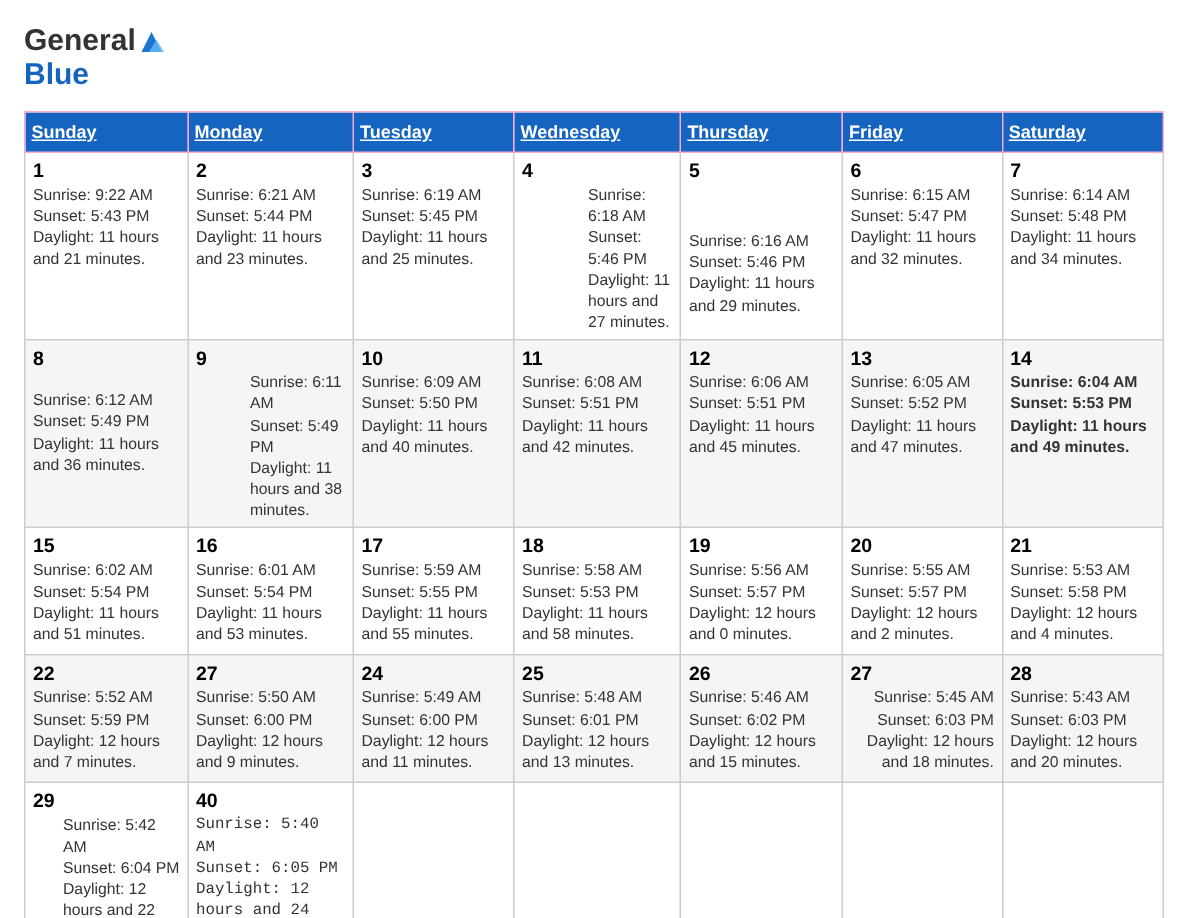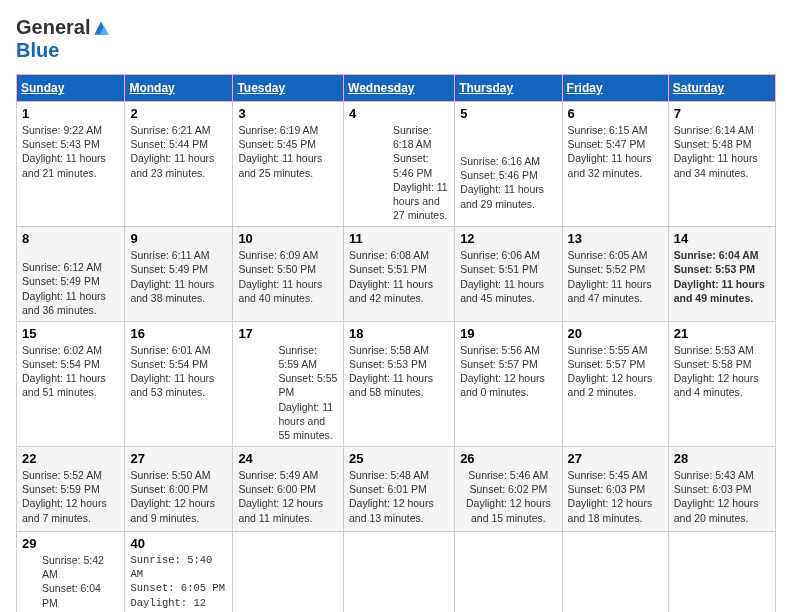--- a/index.html
+++ b/index.html
@@ -160,21 +160,21 @@
       </tr>
       <tr>
         <td>
           <div class="day-number">8</div>
           <div class="day-info" style="white-space: pre-line; margin-top: 14px;">Sunrise: 6:12 AM
 Sunset: 5:49 PM
 Daylight: 11 hours and 36 minutes.</div>
         </td>
         <td>
           <div class="day-number">9</div>
-          <div class="day-info" style="white-space: pre-line;">Sunrise: 6:11 AM
+          <div class="day-info" style="white-space: pre-line; margin-left: 36px;">Sunrise: 6:11 AM
 Sunset: 5:49 PM
 Daylight: 11 hours and 38 minutes.</div>
         </td>
         <td>
           <div class="day-number">10</div>
           <div class="day-info" style="white-space: pre-line;">Sunrise: 6:09 AM
 Sunset: 5:50 PM
 Daylight: 11 hours and 40 minutes.</div>
         </td>
         <td>
@@ -210,21 +210,21 @@
 Daylight: 11 hours and 51 minutes.</div>
         </td>
         <td>
           <div class="day-number">16</div>
           <div class="day-info" style="white-space: pre-line;">Sunrise: 6:01 AM
 Sunset: 5:54 PM
 Daylight: 11 hours and 53 minutes.</div>
         </td>
         <td>
           <div class="day-number">17</div>
-          <div class="day-info" style="white-space: pre-line; margin-left: 40px;">Sunrise: 5:59 AM
+          <div class="day-info" style="white-space: pre-line;">Sunrise: 5:59 AM
 Sunset: 5:55 PM
 Daylight: 11 hours and 55 minutes.</div>
         </td>
         <td>
           <div class="day-number">18</div>
           <div class="day-info" style="white-space: pre-line;">Sunrise: 5:58 AM
 Sunset: 5:53 PM
 Daylight: 11 hours and 58 minutes.</div>
         </td>
         <td>
@@ -266,27 +266,27 @@
 Daylight: 12 hours and 11 minutes.</div>
         </td>
         <td>
           <div class="day-number">25</div>
           <div class="day-info" style="white-space: pre-line;">Sunrise: 5:48 AM
 Sunset: 6:01 PM
 Daylight: 12 hours and 13 minutes.</div>
         </td>
         <td>
           <div class="day-number">26</div>
-          <div class="day-info" style="white-space: pre-line; text-align: center;">Sunrise: 5:46 AM
+          <div class="day-info" style="white-space: pre-line;">Sunrise: 5:46 AM
 Sunset: 6:02 PM
 Daylight: 12 hours and 15 minutes.</div>
         </td>
         <td>
           <div class="day-number">27</div>
-          <div class="day-info" style="white-space: pre-line;">Sunrise: 5:45 AM
+          <div class="day-info" style="white-space: pre-line; text-align: right;">Sunrise: 5:45 AM
 Sunset: 6:03 PM
 Daylight: 12 hours and 18 minutes.</div>
         </td>
         <td>
           <div class="day-number">28</div>
           <div class="day-info" style="white-space: pre-line;">Sunrise: 5:43 AM
 Sunset: 6:03 PM
 Daylight: 12 hours and 20 minutes.</div>
         </td>
       </tr>

